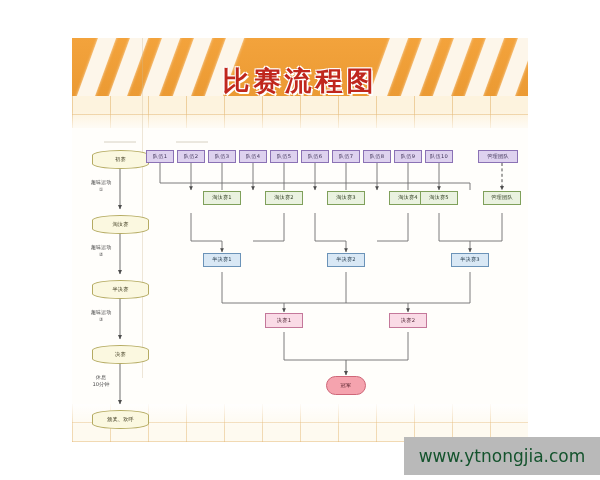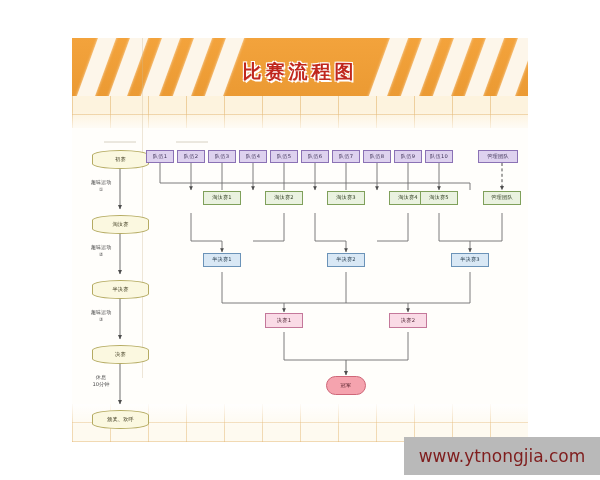--- a/index.html
+++ b/index.html
@@ -32,21 +32,21 @@
     letter-spacing: 0.3px;
     z-index: 40;
   }
 
   
   #site-badge {
     position: absolute;
     left: 404px; top: 437px;
     width: 196px; height: 38px;
     background: #b9b9b9;
-    color: #7f1d1d;
+    color: #14532d;
     font-size: 17px;
     line-height: 38px;
     text-align: center;
     z-index: 40;
   }
 
   
   #poster {
     position: absolute;
     left: 72px; top: 38px;
@@ -68,25 +68,25 @@
     top: -14px;
     width: 17px;
     height: 86px;
     background: #fdf6ea;
     border-radius: 9px;
     transform: rotate(20deg);
     box-shadow: 0 0 3px rgba(255,255,255,0.7);
   }
   #title-text {
     position: absolute;
-    left: 0; top: 4px;
+    left: 0; top: 14px;
     width: 456px; height: 58px;
     line-height: 58px;
     text-align: center;
-    font-size: 19px;
+    font-size: 27px;
     font-weight: bold;
     color: #c0271d;
     letter-spacing: 4px;
     text-shadow: 1.5px 1.5px 0 #ffffff, -1px -1px 0 #ffffff, 1px -1px 0 #ffffff, -1px 1px 0 #ffffff;
     z-index: 5;
   }
 
   
   #grid-strip {
     position: absolute;

